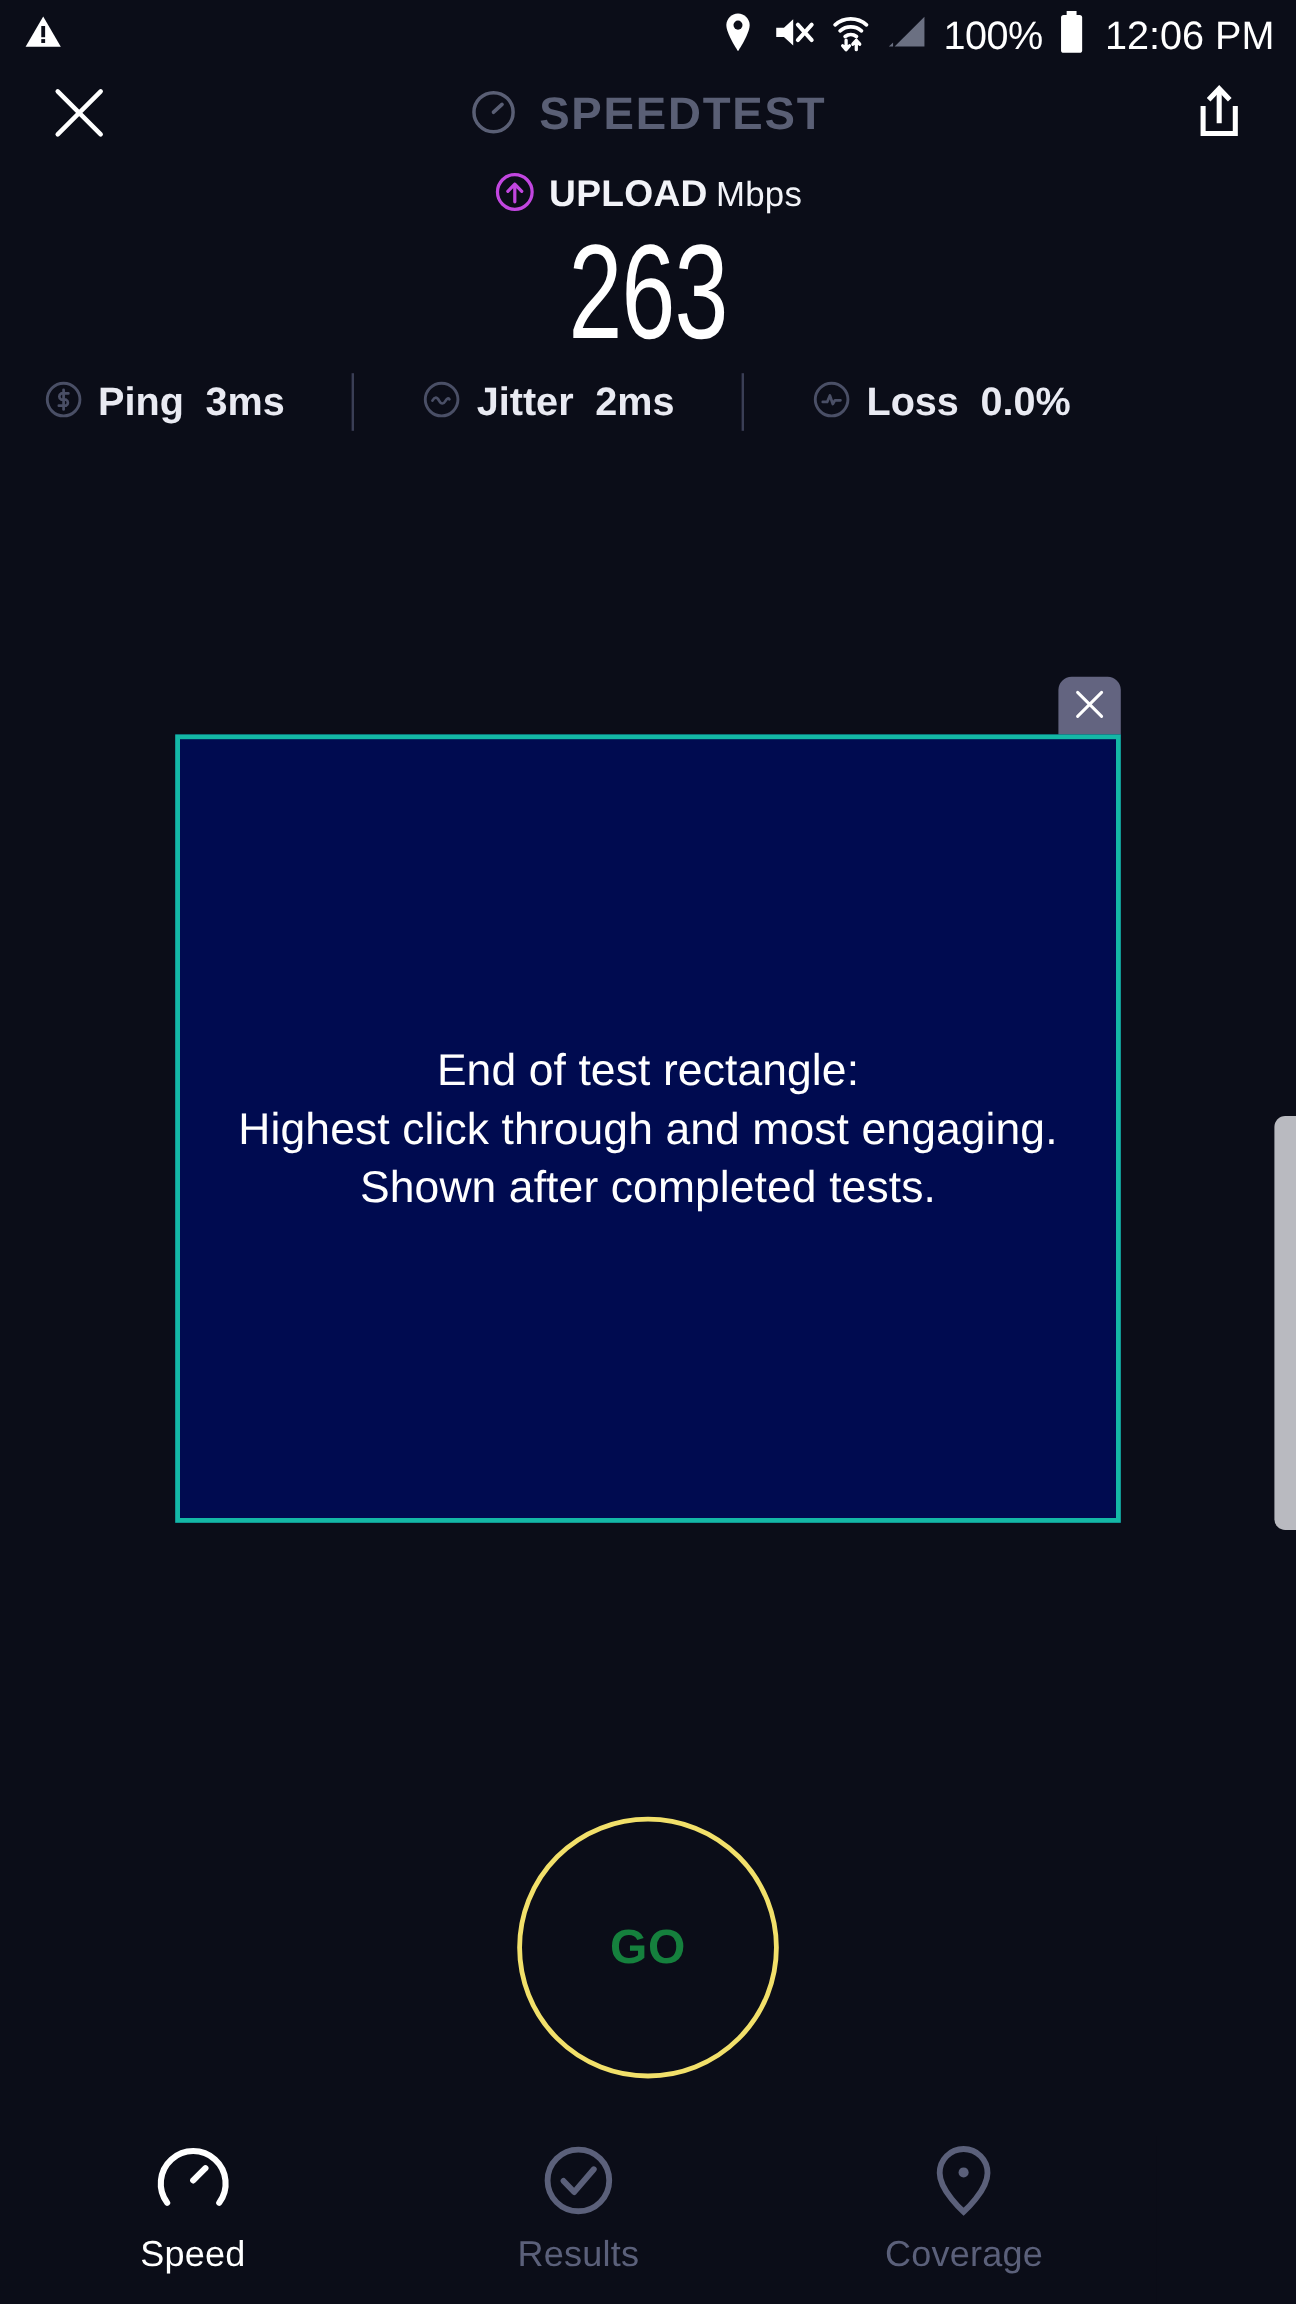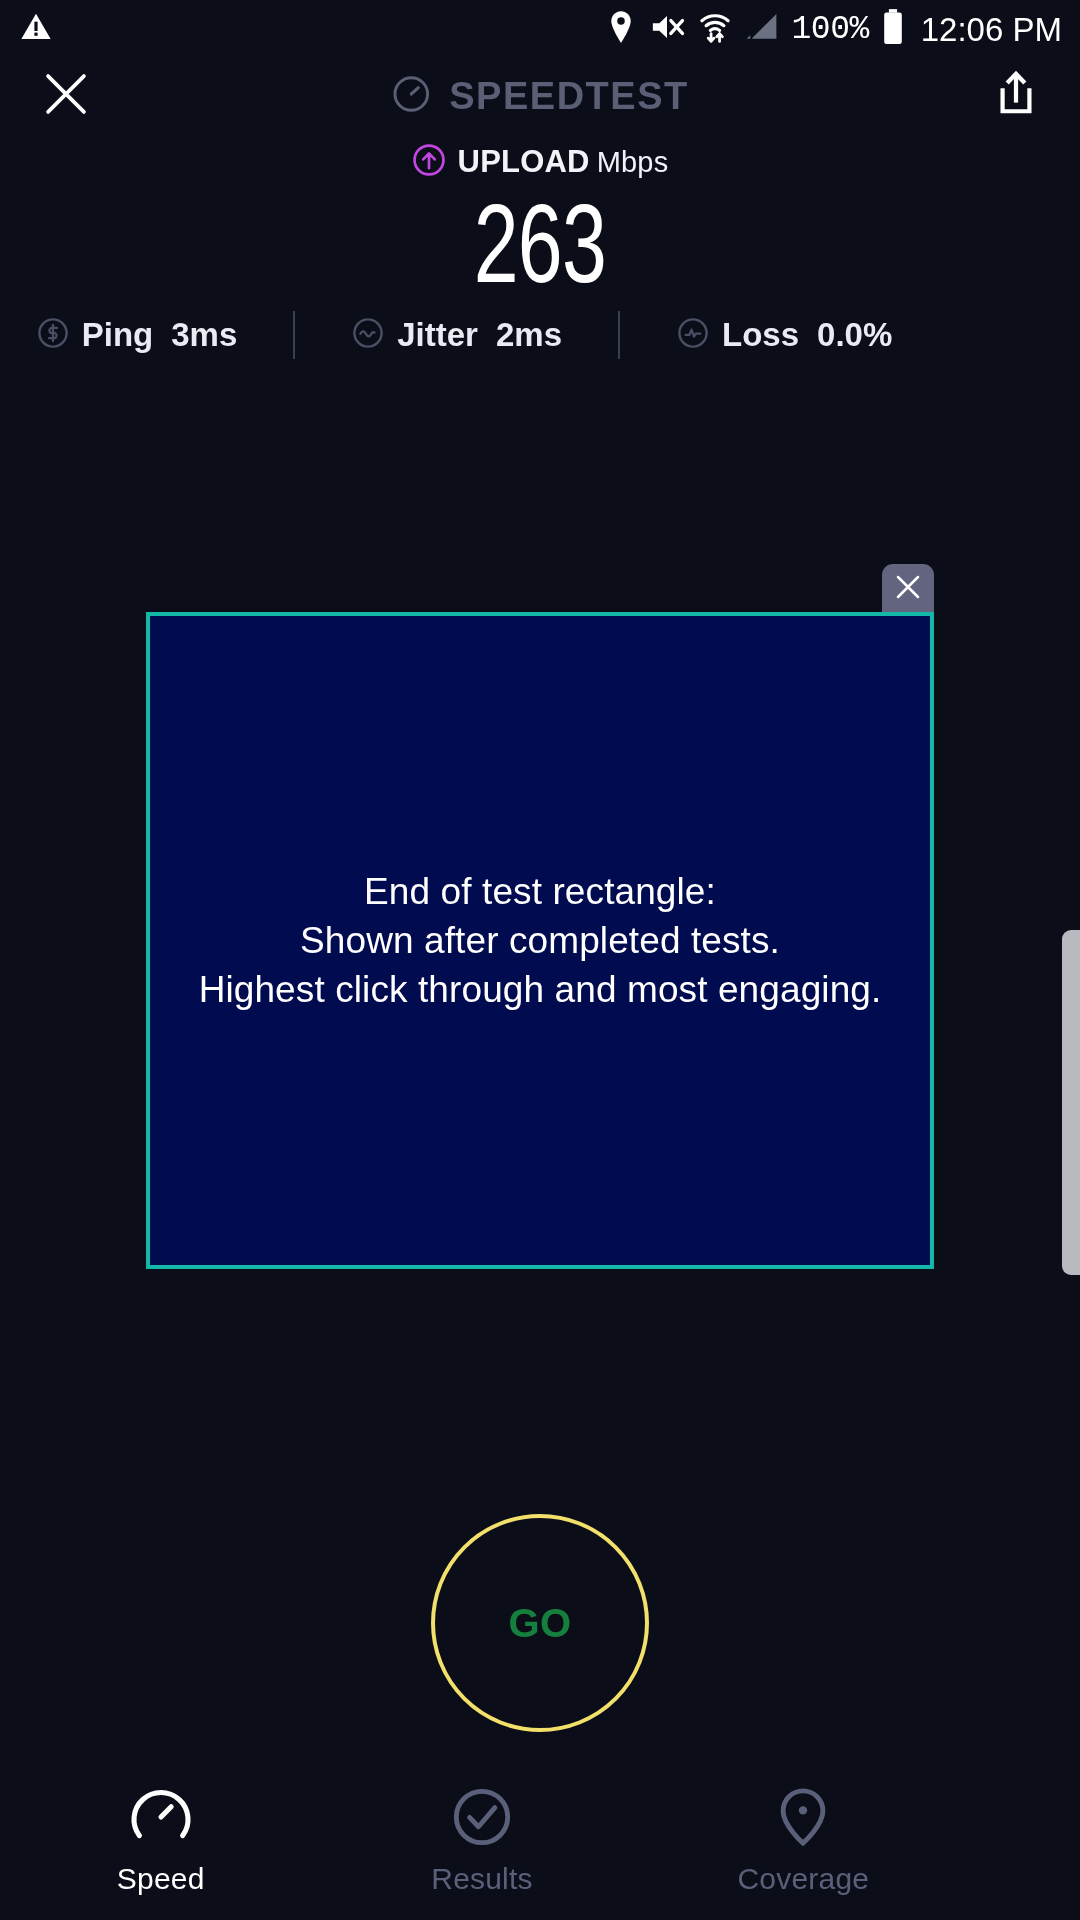--- a/index.html
+++ b/index.html
@@ -17,21 +17,21 @@
   .statusbar{
     position:absolute;left:0;top:0;width:1080px;height:58px;
     display:flex;align-items:center;
     padding:0 18px 0 20px;box-sizing:border-box;
   }
   .sb-left{display:flex;align-items:center;gap:10px;}
   .sb-right{margin-left:auto;display:flex;align-items:center;gap:13px;}
   .sb-icon{display:block;}
   .sb-batt-pct{
     color:#fff;font-size:33px;font-weight:400;letter-spacing:-0.5px;
-    line-height:1;font-family:Liberation Mono, monospace;
+    line-height:1;font-family:Liberation Sans, sans-serif;
   }
   .sb-time{
     color:#ffffff;font-size:33px;font-weight:400;letter-spacing:0px;
     line-height:1;margin-left:4px;
   }
 
   
   .header{
     position:absolute;left:0;top:58px;width:1080px;height:76px;
     display:flex;align-items:center;
@@ -297,22 +297,22 @@
     <div class="ad-close">
       <span>
         <svg width="30" height="30" viewBox="0 0 24 24">
           <path d="M4 4 L20 20 M20 4 L4 20" stroke="#ffffff" stroke-width="2.0" stroke-linecap="round" fill="none"></path>
         </svg>
       </span>
     </div>
     <div class="ad-box">
       <div class="ad-text">
         <div>End of test rectangle:</div>
+        <div>Highest click through and most engaging.</div>
         <div>Shown after completed tests.</div>
-        <div>Highest click through and most engaging.</div>
       </div>
     </div>
   </div>
 
   <div class="scrollbar"></div>
 
   <div class="go-btn">
     <span class="go-label">GO</span>
   </div>
 

